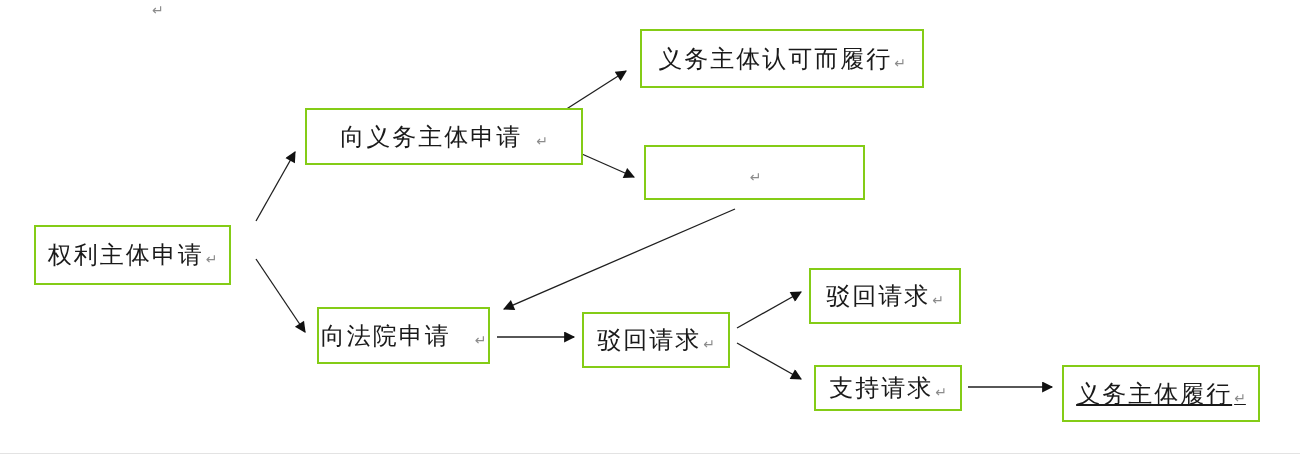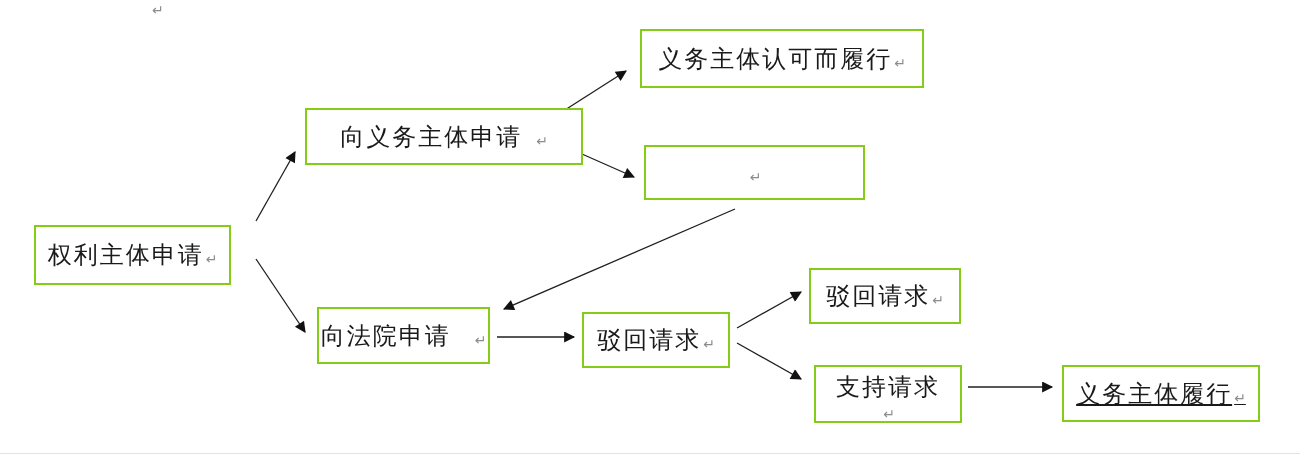--- a/index.html
+++ b/index.html
@@ -53,21 +53,21 @@
     width: 1300px; height: 1px;
     background: #e3e3e3;
   }
   .n0 { left: 34px;   top: 225px; width: 197px; height: 60px; }
   .n1 { left: 305px;  top: 108px; width: 278px; height: 57px; gap: 12px; }
   .n2 { left: 640px;  top: 29px;  width: 284px; height: 59px; }
   .n3 { left: 644px;  top: 145px; width: 221px; height: 55px; }
   .n4 { left: 317px;  top: 307px; width: 173px; height: 57px; gap: 22px; }
   .n5 { left: 582px;  top: 312px; width: 148px; height: 56px; }
   .n6 { left: 809px;  top: 268px; width: 152px; height: 56px; }
-  .n7 { left: 814px;  top: 365px; width: 148px; height: 58px; flex-direction: column; }
+  .n7 { left: 814px;  top: 365px; width: 148px; height: 46px; }
   .n8 { left: 1062px; top: 365px; width: 198px; height: 57px; text-decoration: underline; }
   .edge-line { stroke: #1f1f1f; stroke-width: 1.3; fill: none; }
 </style>
 </head>
 <body>
 
 <div class="page">
 
   <span class="top-mark">↵</span>
 

